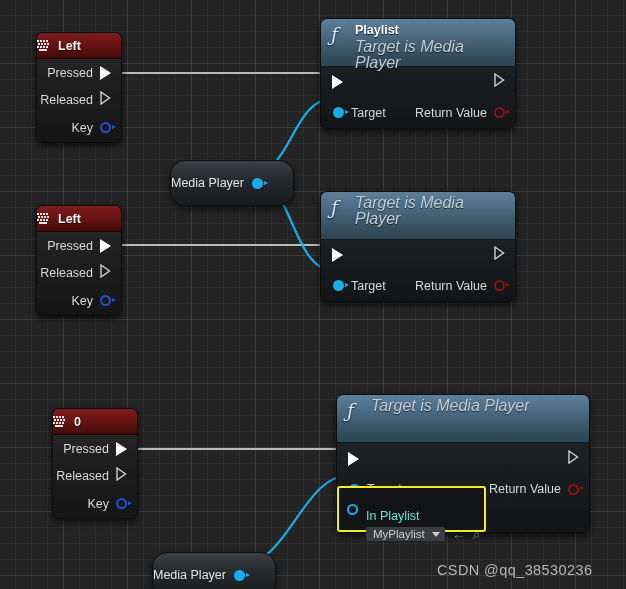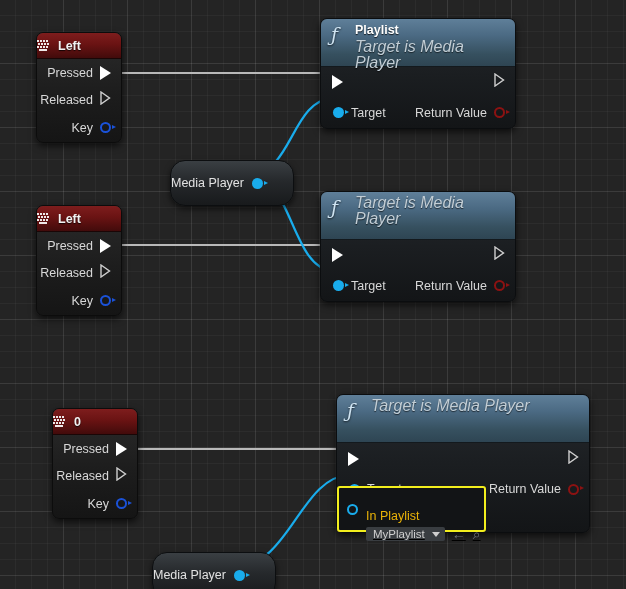--- a/index.html
+++ b/index.html
@@ -210,21 +210,21 @@
     position: absolute;
     border: 2px solid #f2ee1d;
     border-radius: 3px;
     background: #121416;
     box-sizing: border-box;
     display: flex;
     align-items: center;
     padding-left: 8px;
   }
   .playlist-box .pl-label {
-    color: #eab308;
+    color: #5eead4;
     font-size: 12.5px;
     line-height: 15px;
     margin-top: 32px;
   }
   .combo {
     display: inline-flex;
     align-items: center;
     background: #393d41;
     border-radius: 2px;
     padding: 1px 5px 1px 7px;
@@ -487,35 +487,36 @@
           <span class="pin pin-ring red"></span>
         </span>
       </div>
     </div>
   </div>
 
   <div class="playlist-box" style="left:337px; top:486px; width:149px; height:46px;">
     <span class="pin pin-ring nub-none" style="margin-right:8px;"></span>
     <span style="display:flex;flex-direction:column;justify-content:center;">
       <span class="pl-label">In Playlist</span>
-      <span style="display:flex;align-items:center;margin-top:2px;text-decoration:underline;">
+      <span style="display:flex;align-items:center;margin-top:2px;">
         <span class="combo">
           <span class="cval">MyPlaylist</span>
           <span class="caret"></span>
         </span>
         <span class="mini-icon">←</span>
         <span class="mini-icon">⌕</span>
       </span>
     </span>
   </div>
 
   <div class="varnode" style="left:128px; top:160px; width:124px;">
     <span class="lbl">Media Player</span>
     <span class="pin pin-dot"></span>
   </div>
 
   <div class="varnode" style="left:110px; top:552px; width:124px;">
     <span class="lbl">Media Player</span>
     <span class="pin pin-dot"></span>
   </div>
 
+  <div class="watermark" style="left:437px; top:562px;">CSDN @qq_38530236</div>
 
 </div>
 
 </body></html>

